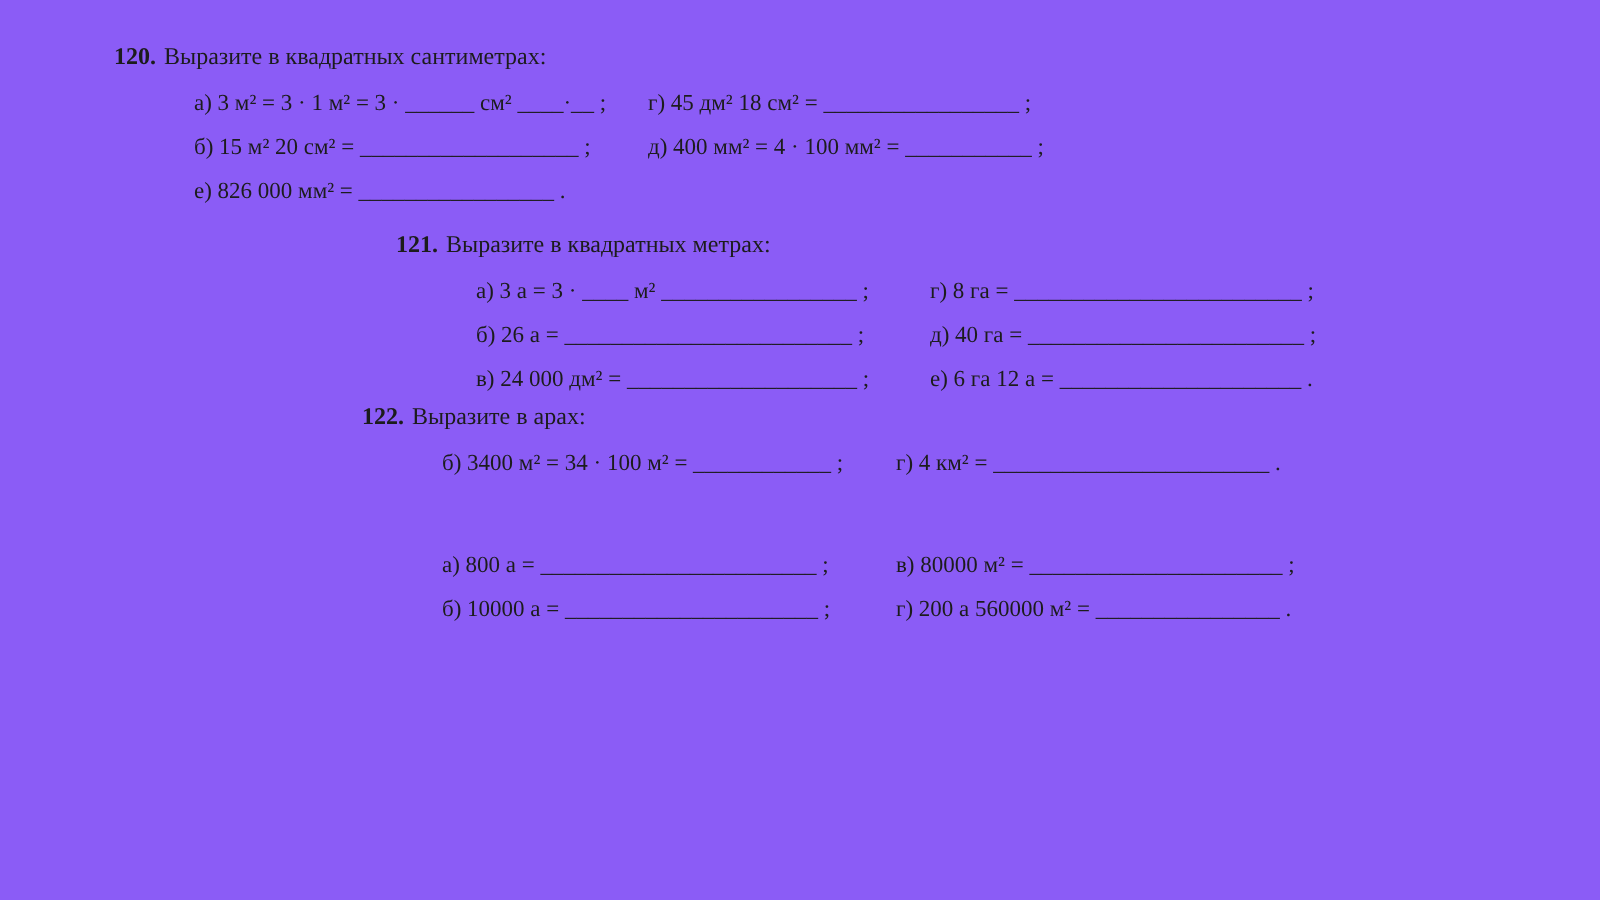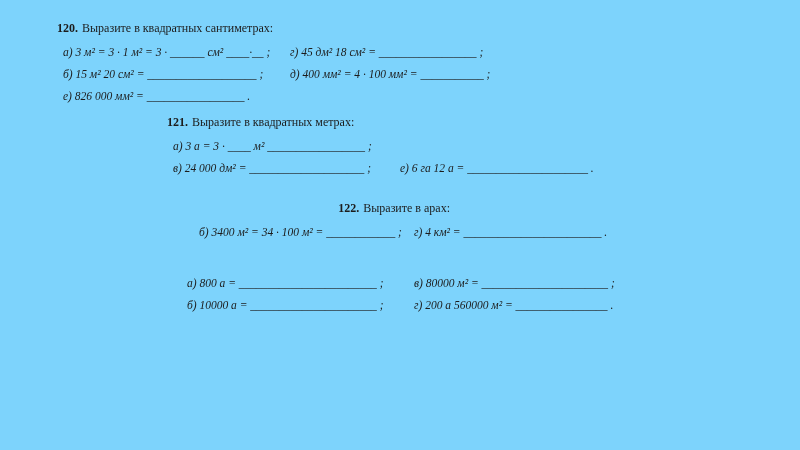--- a/index.html
+++ b/index.html
@@ -4,44 +4,43 @@
 <style>
   html, body {
     margin: 0;
     padding: 0;
     background: #ffffff;
   }
   .page {
     position: relative;
     width: 800px;
     height: 450px;
-    background: #7dd3fc;
+    background: #8b5cf6;
     overflow: hidden;
     font-family: "Liberation Serif", "DejaVu Serif", serif;
     font-size: 11.5px;
     color: #1c1c1c;
   }
   .exercise { position: absolute; }
   .ex-0 { left: 57px;  top: 21px; }
-  .ex-1 { left: 167px; top: 115px; }
-  .ex-2 { left: 181px; top: 201px; text-align: center; }
+  .ex-1 { left: 198px; top: 115px; }
+  .ex-2 { left: 181px; top: 201px; }
   .ex-3 { left: 181px; top: 267px; }
   .heading {
     font-size: 12px;
     line-height: 15px;
     white-space: nowrap;
   }
   .heading .num {
     font-weight: bold;
     margin-right: 4px;
   }
   .rows {
-    margin-left: 6px;
+    margin-left: 40px;
     margin-top: 5px;
-    font-style: italic;
   }
   .row {
     display: flex;
     line-height: 22px;
   }
   .cell {
     white-space: nowrap;
     flex: none;
   }
   .cell.left { width: 227px; }
@@ -71,20 +70,25 @@
     </div>
   </div>
 
   <div class="exercise ex-1">
     <div class="heading">
       <span class="num">121.</span><span>Выразите в квадратных метрах:</span>
     </div>
     <div class="rows">
       <div class="row">
         <div class="cell left">а) 3 а = 3 · ____ м² _________________ ;</div>
+        <div class="cell right">г) 8 га = _________________________ ;</div>
+      </div>
+      <div class="row">
+        <div class="cell left">б) 26 а = _________________________ ;</div>
+        <div class="cell right">д) 40 га = ________________________ ;</div>
       </div>
       <div class="row">
         <div class="cell left">в) 24 000 дм² = ____________________ ;</div>
         <div class="cell right">е) 6 га 12 а = _____________________ .</div>
       </div>
     </div>
   </div>
 
   <div class="exercise ex-2">
     <div class="heading">

